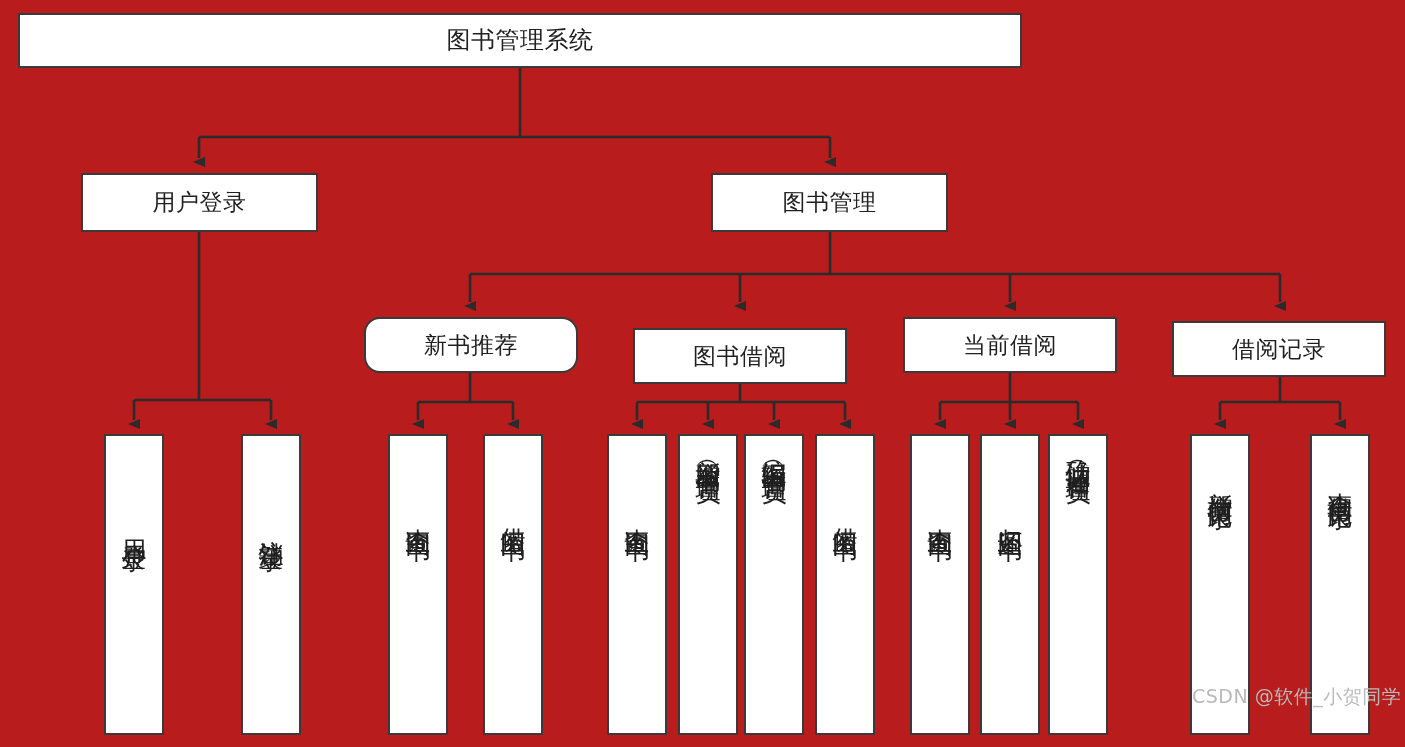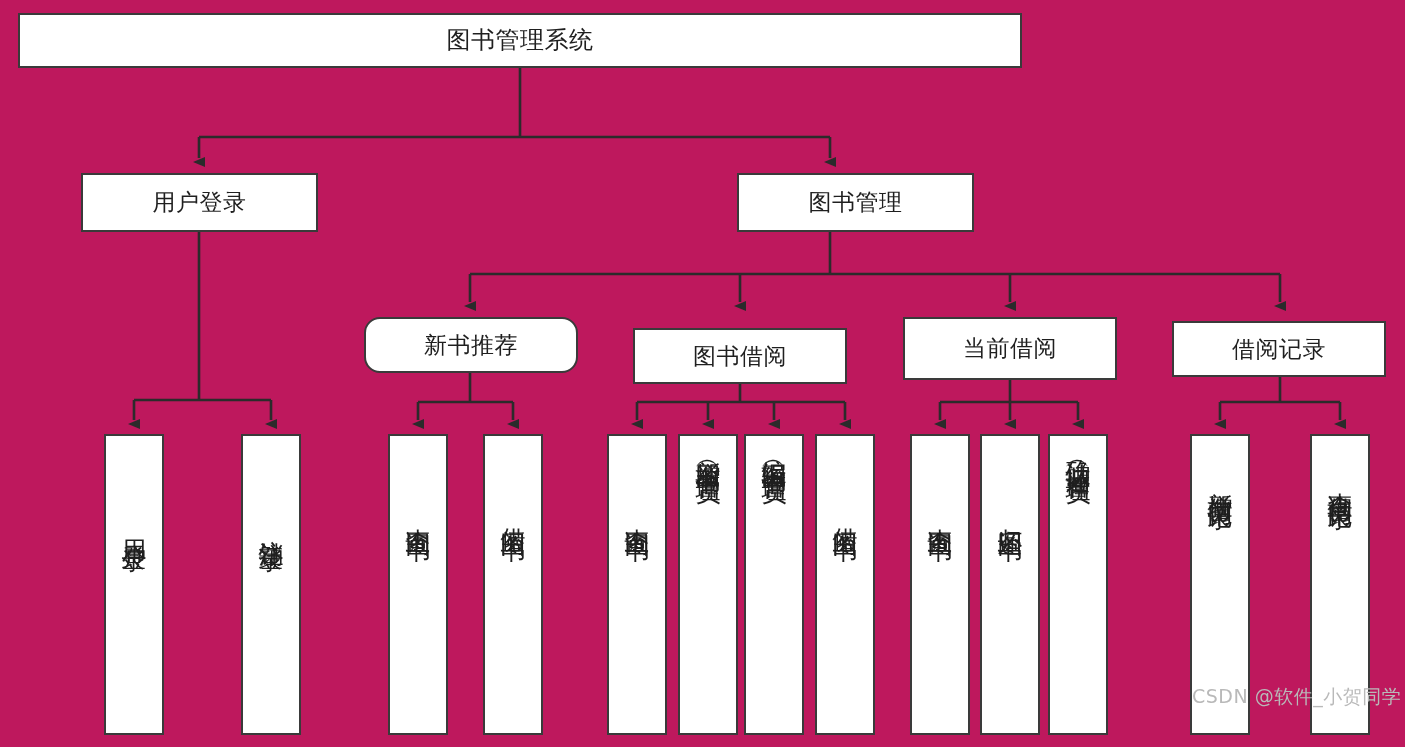--- a/index.html
+++ b/index.html
@@ -8,21 +8,21 @@
     background: #ffffff;
   }
   body {
     font-family: "DejaVu Sans", "Liberation Sans", sans-serif;
     color: #1a1a1a;
   }
   #canvas {
     position: relative;
     width: 1405px;
     height: 747px;
-    background: #be185d;
+    background: #b91c1c;
     overflow: hidden;
   }
   svg.edges {
     position: absolute;
     left: 0;
     top: 0;
     width: 1405px;
     height: 747px;
     pointer-events: none;
   }
@@ -129,31 +129,31 @@
     </g>
   </svg>
 
   <div class="node h root" style="left:18px; top:13px; width:1004px; height:55px;">
     <span class="node-label">图书管理系统</span>
   </div>
 
   <div class="node h" style="left:81px; top:173px; width:237px; height:59px;">
     <span class="node-label">用户登录</span>
   </div>
-  <div class="node h" style="left:737px; top:173px; width:237px; height:59px;">
+  <div class="node h" style="left:711px; top:173px; width:237px; height:59px;">
     <span class="node-label">图书管理</span>
   </div>
 
   <div class="node h" style="left:364px; top:317px; width:214px; height:56px;border-radius:16px;">
     <span class="node-label">新书推荐</span>
   </div>
   <div class="node h" style="left:633px; top:328px; width:214px; height:56px;">
     <span class="node-label">图书借阅</span>
   </div>
-  <div class="node h" style="left:903px; top:317px; width:214px; height:63px;">
+  <div class="node h" style="left:903px; top:317px; width:214px; height:56px;">
     <span class="node-label">当前借阅</span>
   </div>
   <div class="node h" style="left:1172px; top:321px; width:214px; height:56px;">
     <span class="node-label">借阅记录</span>
   </div>
 
   <div class="node v" style="left:104px; top:434px; width:60px; height:301px; padding-top:84px;">
     <span class="node-label">用户登录</span>
   </div>
   <div class="node v" style="left:241px; top:434px; width:60px; height:301px; padding-top:84px;">

